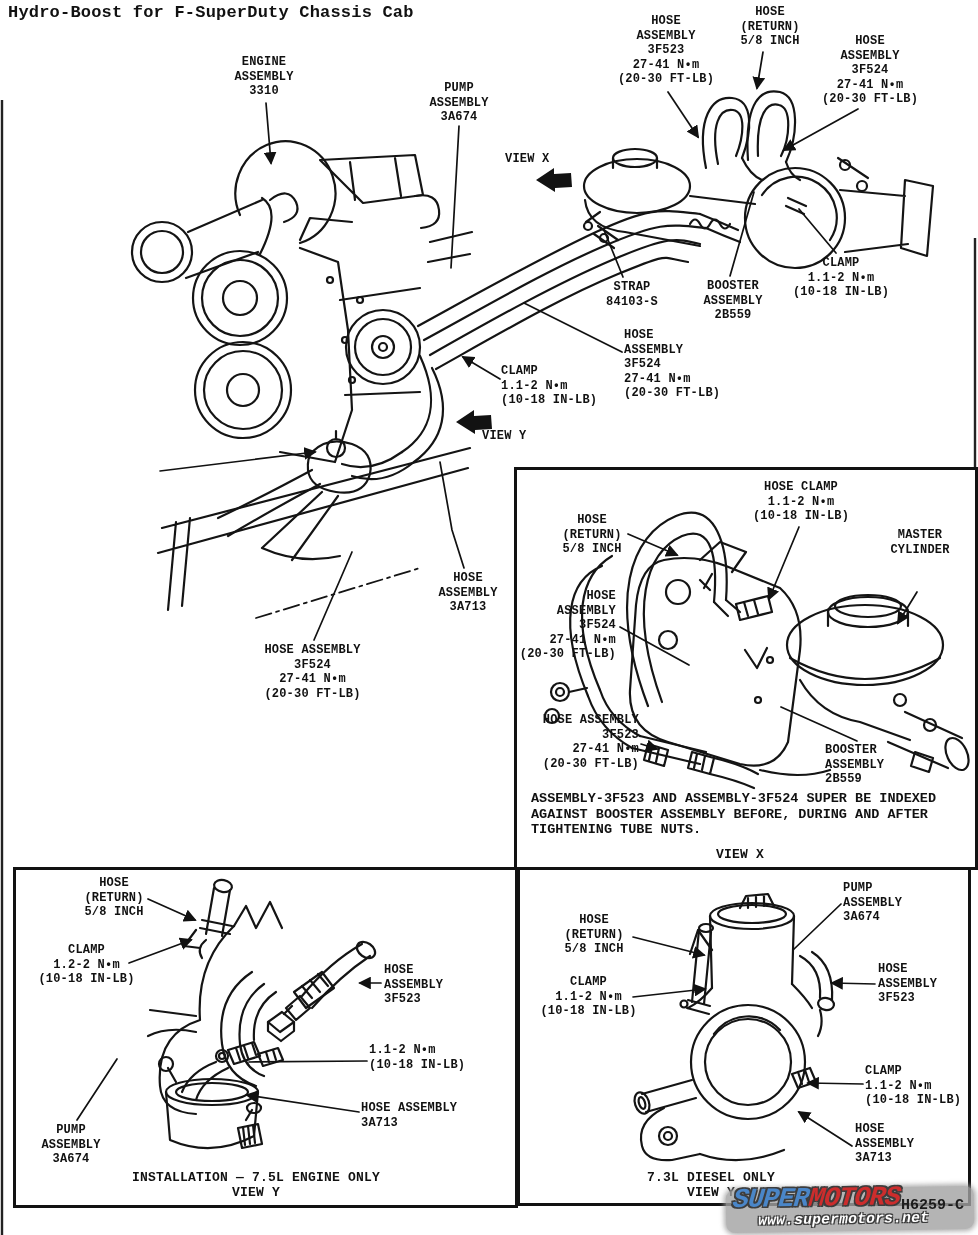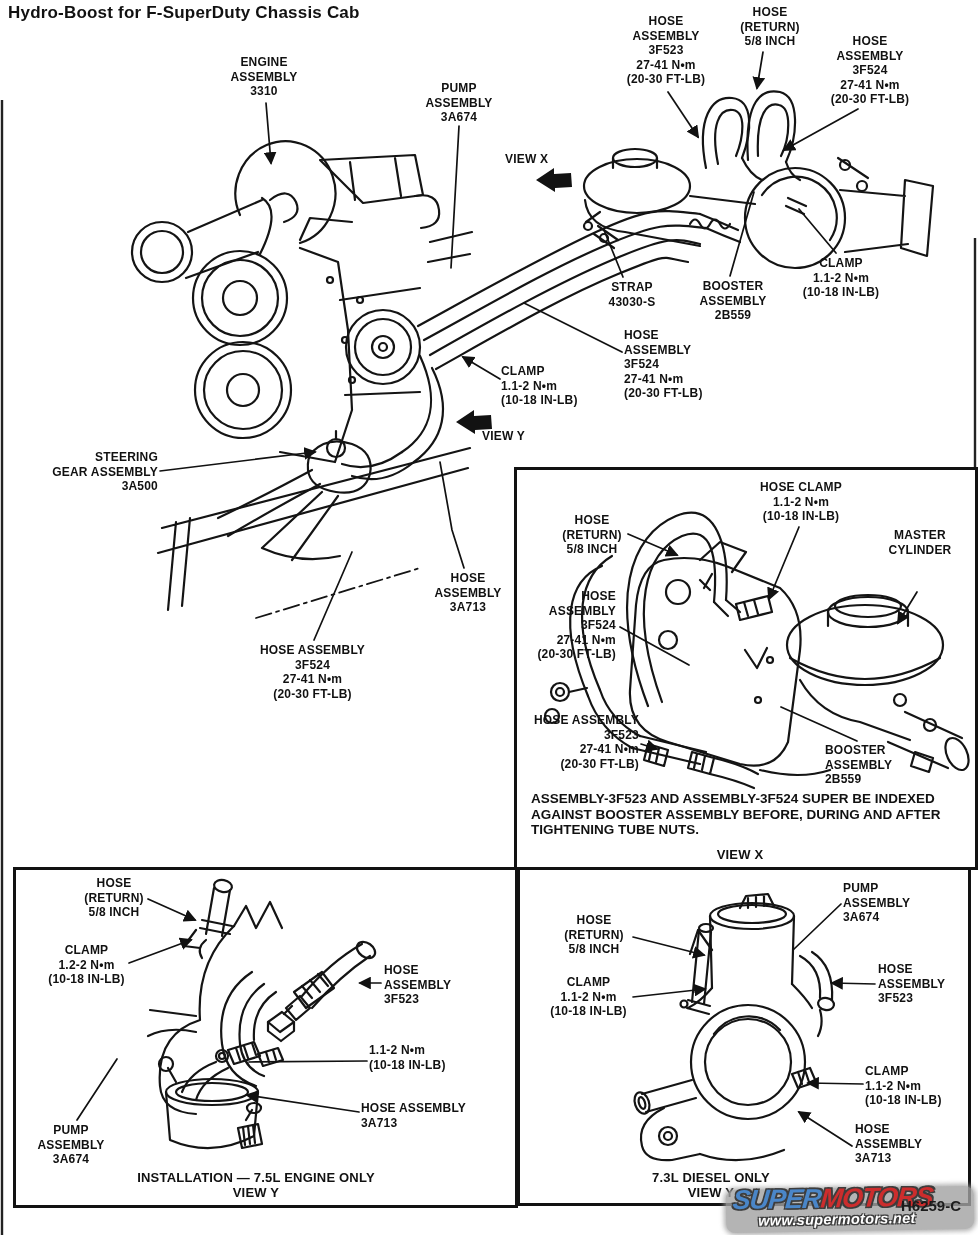--- a/index.html
+++ b/index.html
@@ -1,17 +1,17 @@
 <!DOCTYPE html>
 <html><head>
 <meta charset="utf-8">
 <style>
   html,body{margin:0;padding:0;background:#e8e8e8;}
   #page{position:relative;width:978px;height:1235px;background:#ffffff;overflow:hidden;
-        font-family:Liberation Sans, sans-serif;color:#111;}
+        font-family:Liberation Mono, monospace;color:#111;}
   #art{position:absolute;left:0;top:0;pointer-events:none;}
   .title{position:absolute;left:8px;top:3px;font-weight:bold;font-size:17px;letter-spacing:.2px;}
   .lbl{position:absolute;font-weight:bold;font-size:12px;line-height:14.5px;letter-spacing:.2px;
        white-space:pre-line;z-index:3;}
   .c{text-align:center}.r{text-align:right}.l{text-align:left}
   .cap{font-size:13px;line-height:15px;}
   .note{font-size:13.5px;line-height:15.5px;letter-spacing:0;}
   .box{position:absolute;border:3px solid #121212;background:transparent;z-index:1;}
   
   .figcode{position:absolute;left:901px;top:1197px;font-weight:bold;font-size:15px;color:#1c1c1c;z-index:6;text-align:right;}
@@ -288,39 +288,36 @@
   <div class="lbl c" style="left:710px;top:5px;width:120px">HOSE
 (RETURN)
 5/8 INCH</div>
   <div class="lbl c" style="left:800px;top:34px;width:140px">HOSE
 ASSEMBLY
 3F524
 27-41 N•m
 (20-30 FT-LB)</div>
   <div class="lbl l" style="left:505px;top:152px;width:70px">VIEW X</div>
   <div class="lbl c" style="left:577px;top:280px;width:110px">STRAP
-43030-S</div>
+84103-S</div>
   <div class="lbl c" style="left:673px;top:279px;width:120px">BOOSTER
 ASSEMBLY
 2B559</div>
   <div class="lbl c" style="left:776px;top:256px;width:130px">CLAMP
 1.1-2 N•m
 (10-18 IN-LB)</div>
   <div class="lbl l" style="left:624px;top:328px;width:120px">HOSE
 ASSEMBLY
 3F524
 27-41 N•m
 (20-30 FT-LB)</div>
   <div class="lbl l" style="left:501px;top:364px;width:110px">CLAMP
 1.1-2 N•m
 (10-18 IN-LB)</div>
   <div class="lbl l" style="left:482px;top:429px;width:70px">VIEW Y</div>
-  <div class="lbl r" style="left:18px;top:450px;width:140px">STEERING
-GEAR ASSEMBLY
-3A500</div>
   <div class="lbl c" style="left:413px;top:571px;width:110px">HOSE
 ASSEMBLY
 3A713</div>
   <div class="lbl c" style="left:240px;top:643px;width:145px">HOSE ASSEMBLY
 3F524
 27-41 N•m
 (20-30 FT-LB)</div>
 
   <div class="lbl c" style="left:736px;top:480px;width:130px">HOSE CLAMP
 1.1-2 N•m

